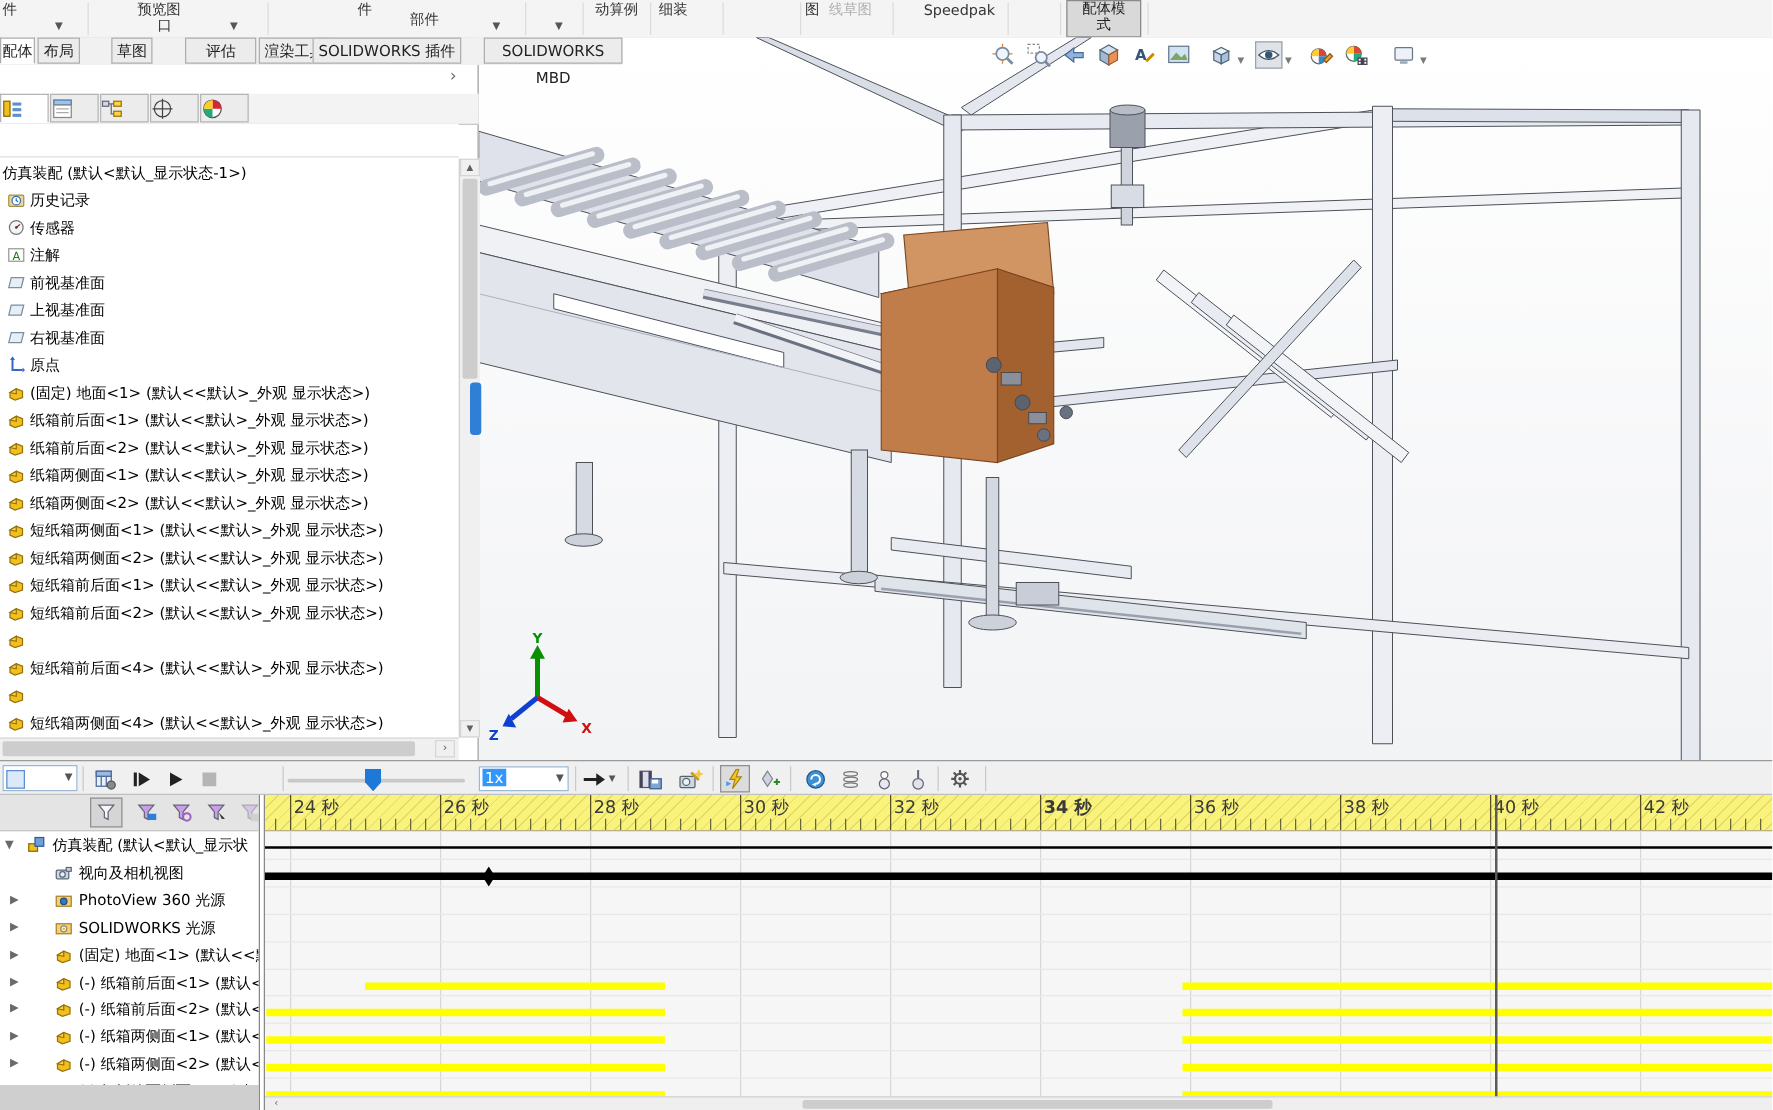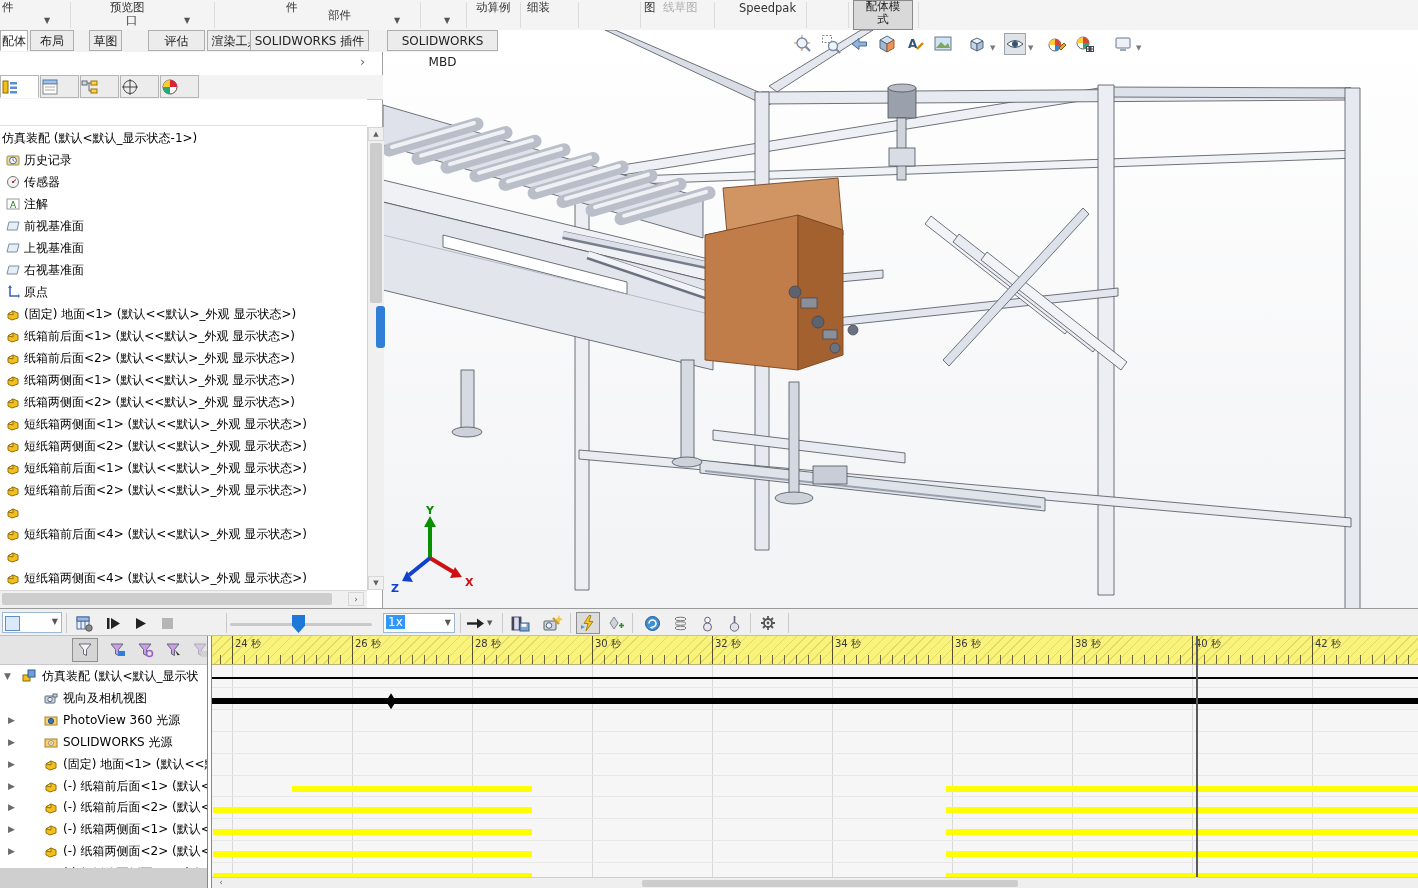--- a/index.html
+++ b/index.html
@@ -40,21 +40,21 @@
   .fbtn{position:absolute;top:2px;width:26px;height:24px;display:flex;align-items:center;justify-content:center;}
   .fbtn.pressed{background:#d5d5d5;border:1px solid #8f8f8f;box-sizing:border-box;}
   .mtree{left:0;top:665px;width:207px;height:203px;background:#ffffff;overflow:hidden;z-index:5;}
   .mtree-row{position:absolute;left:0;width:207px;height:22px;line-height:22px;white-space:nowrap;overflow:hidden;}
   .mexp{position:absolute;top:0;font-size:9px;color:#6a6a6a;}
   .ruler{left:212px;top:636px;width:1206px;height:29px;
          background:repeating-linear-gradient(135deg, rgba(120,110,0,0.18) 0 1px, rgba(0,0,0,0) 1px 7px), #f9f37c;
          border-bottom:1px solid #b9b280;box-sizing:border-box;overflow:hidden;z-index:4;}
   .tick-major{position:absolute;top:0;width:1px;height:29px;background:#55502a;}
   .tick-minor{position:absolute;top:19px;width:1px;height:10px;background:#6b653a;}
-  .tick-label{position:absolute;top:1px;font-size:10px;color:#3a3a3a;white-space:nowrap;}
+  .tick-label{position:absolute;top:1px;font-size:14px;color:#3a3a3a;white-space:nowrap;}
   .chart{left:212px;top:665px;width:1206px;height:212px;background:#f6f6f6;overflow:hidden;z-index:3;}
   .gridv{position:absolute;top:0;width:1px;height:212px;background:#d8d8d8;}
   .gridh{position:absolute;left:0;width:1206px;height:1px;background:#e7e7e7;}
   .ybar{position:absolute;height:6px;background:#ffff00;}
   .blackbar{position:absolute;background:#000;}
   .keydiamond{position:absolute;width:10px;height:16px;background:#000;
               clip-path:polygon(50% 0,100% 50%,50% 100%,0 50%);}
   .playhead{position:absolute;top:636px;width:2px;height:241px;background:#5a5a5a;z-index:9;}
   .splitter{left:207px;top:636px;width:5px;height:252px;background:#fff;border-left:1px solid #888;border-right:1px solid #888;box-sizing:border-box;z-index:6;}
   .hscroll-tl{left:212px;top:877px;width:1206px;height:11px;background:#efefef;border-top:1px solid #cfcfcf;box-sizing:border-box;z-index:6;}
@@ -92,21 +92,21 @@
     <div class="ribbon-sep" style="position: absolute; left: 848px;"></div>
     <div class="ribbon-sep" style="position: absolute; left: 918px;"></div>
     <div class="ribbon-pressed" style="position: absolute; left: 853px; top: 0px; width: 58px; height: 28px;">
       <div style="margin-top:-1px">配体模</div>
       <div>式</div>
     </div>
   </div>
 
 <div class="abs tabrow" id="tabrow">
     <div class="tab active" style="position: absolute; left: 0px; width: 28px;">配体</div>
-    <div class="tab" style="position: absolute; left: 30px; width: 44px;">布局</div>
+    <div class="tab" style="position: absolute; left: 30px; width: 34px;">布局</div>
     <div class="tab" style="position: absolute; left: 89px; width: 33px;">草图</div>
     <div class="tab" style="position: absolute; left: 148px; width: 57px;">评估</div>
     <div class="tab" style="position: absolute; left: 207px; width: 57px;">渲染工具</div>
     <div class="tab" style="position: absolute; left: 250px; width: 119px;">SOLIDWORKS 插件</div>
     <div class="tab" style="position: absolute; left: 387px; width: 111px;">SOLIDWORKS MBD</div>
   </div>
 
 <div class="abs viewport" id="viewport">
   <svg width="1035" height="578" viewBox="0 0 1035 578">
     <g stroke="#4c5158" stroke-width="0.8">
@@ -803,21 +803,21 @@
     <div class="tick-label" style="position: absolute; left: 23px;">24 秒</div>
     <div class="tick-major" style="position: absolute; left: 140px;"></div>
     <div class="tick-label" style="position: absolute; left: 143px;">26 秒</div>
     <div class="tick-major" style="position: absolute; left: 260px;"></div>
     <div class="tick-label" style="position: absolute; left: 263px;">28 秒</div>
     <div class="tick-major" style="position: absolute; left: 380px;"></div>
     <div class="tick-label" style="position: absolute; left: 383px;">30 秒</div>
     <div class="tick-major" style="position: absolute; left: 500px;"></div>
     <div class="tick-label" style="position: absolute; left: 503px;">32 秒</div>
     <div class="tick-major" style="position: absolute; left: 620px;"></div>
-    <div class="tick-label" style="position: absolute; left: 623px;">34 秒</div>
+    <div class="tick-label" style="position: absolute; left: 623px; font-weight: bold;">34 秒</div>
     <div class="tick-major" style="position: absolute; left: 740px;"></div>
     <div class="tick-label" style="position: absolute; left: 743px;">36 秒</div>
     <div class="tick-major" style="position: absolute; left: 860px;"></div>
     <div class="tick-label" style="position: absolute; left: 863px;">38 秒</div>
     <div class="tick-major" style="position: absolute; left: 980px;"></div>
     <div class="tick-label" style="position: absolute; left: 983px;">40 秒</div>
     <div class="tick-major" style="position: absolute; left: 1100px;"></div>
     <div class="tick-label" style="position: absolute; left: 1103px;">42 秒</div>
   </div>
 <div class="abs chart" id="chart">

